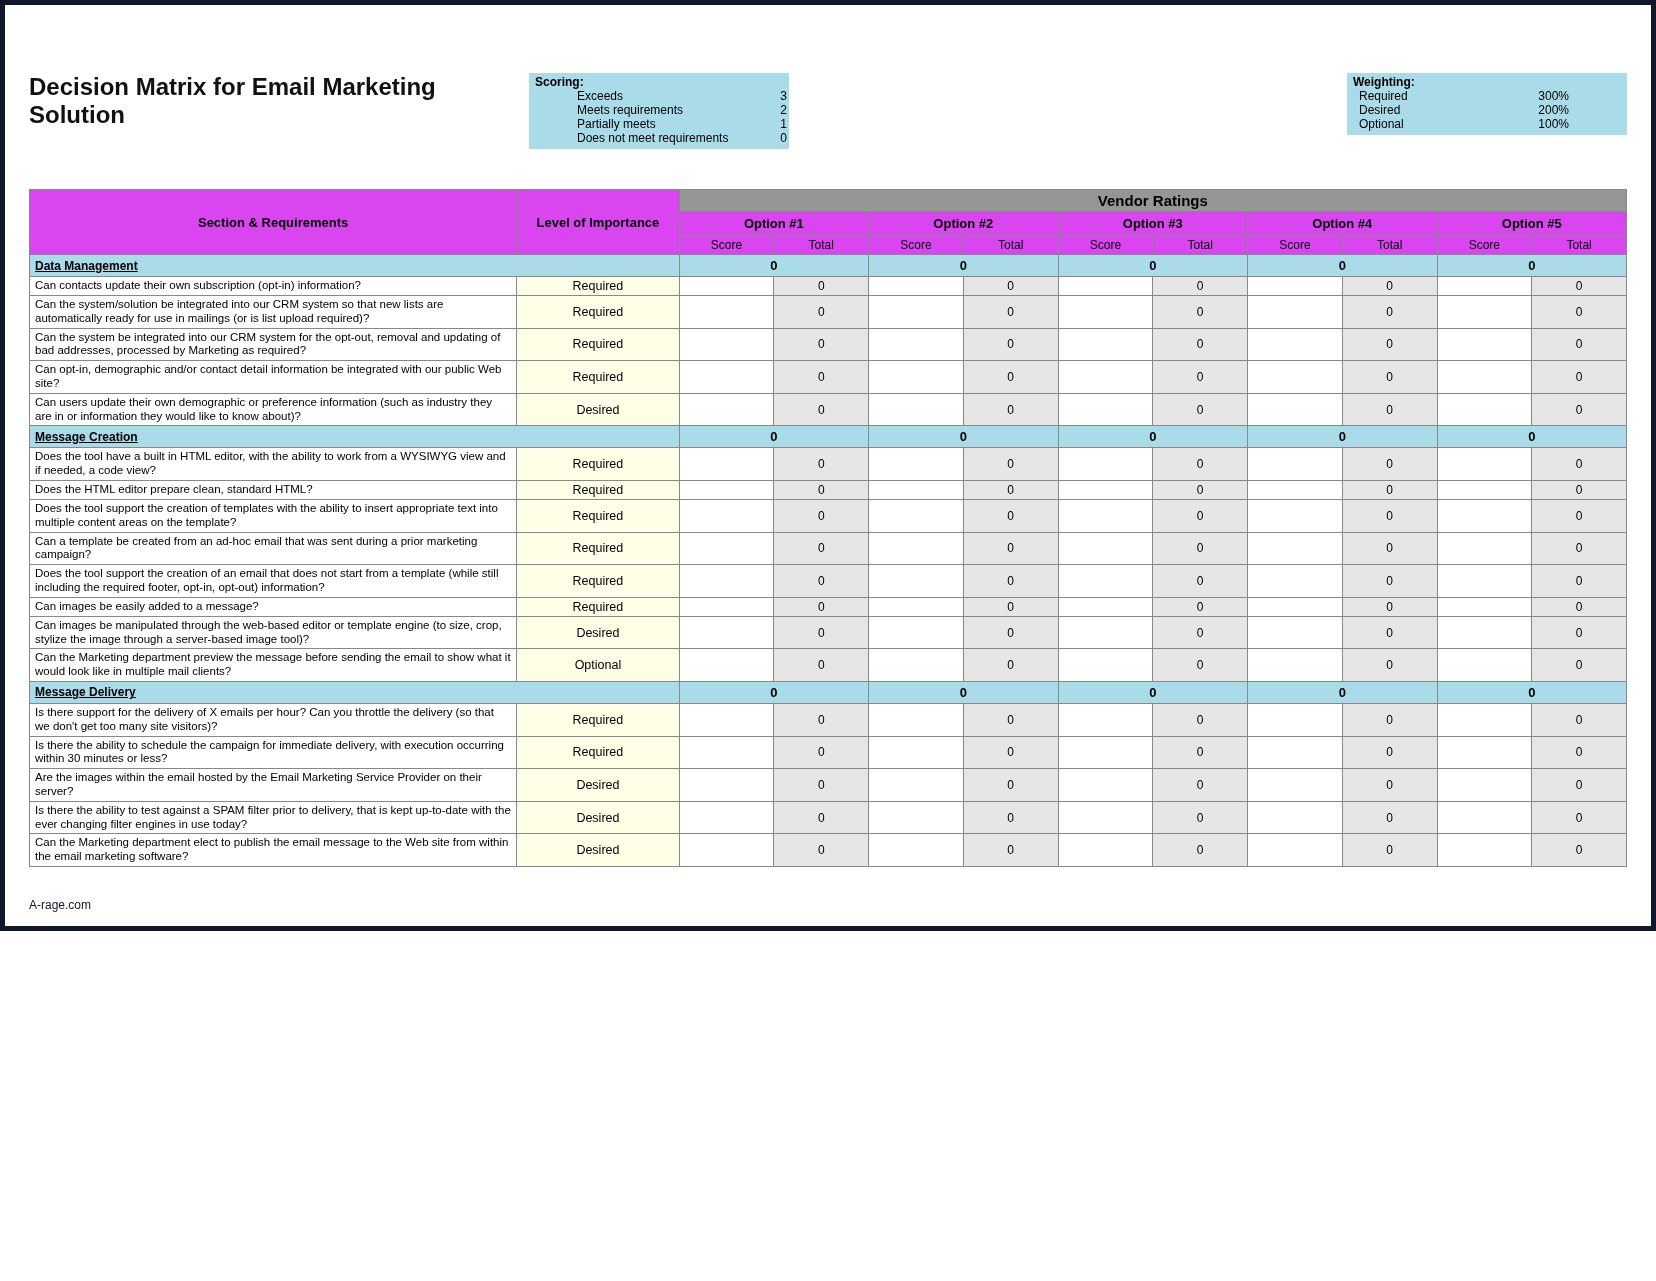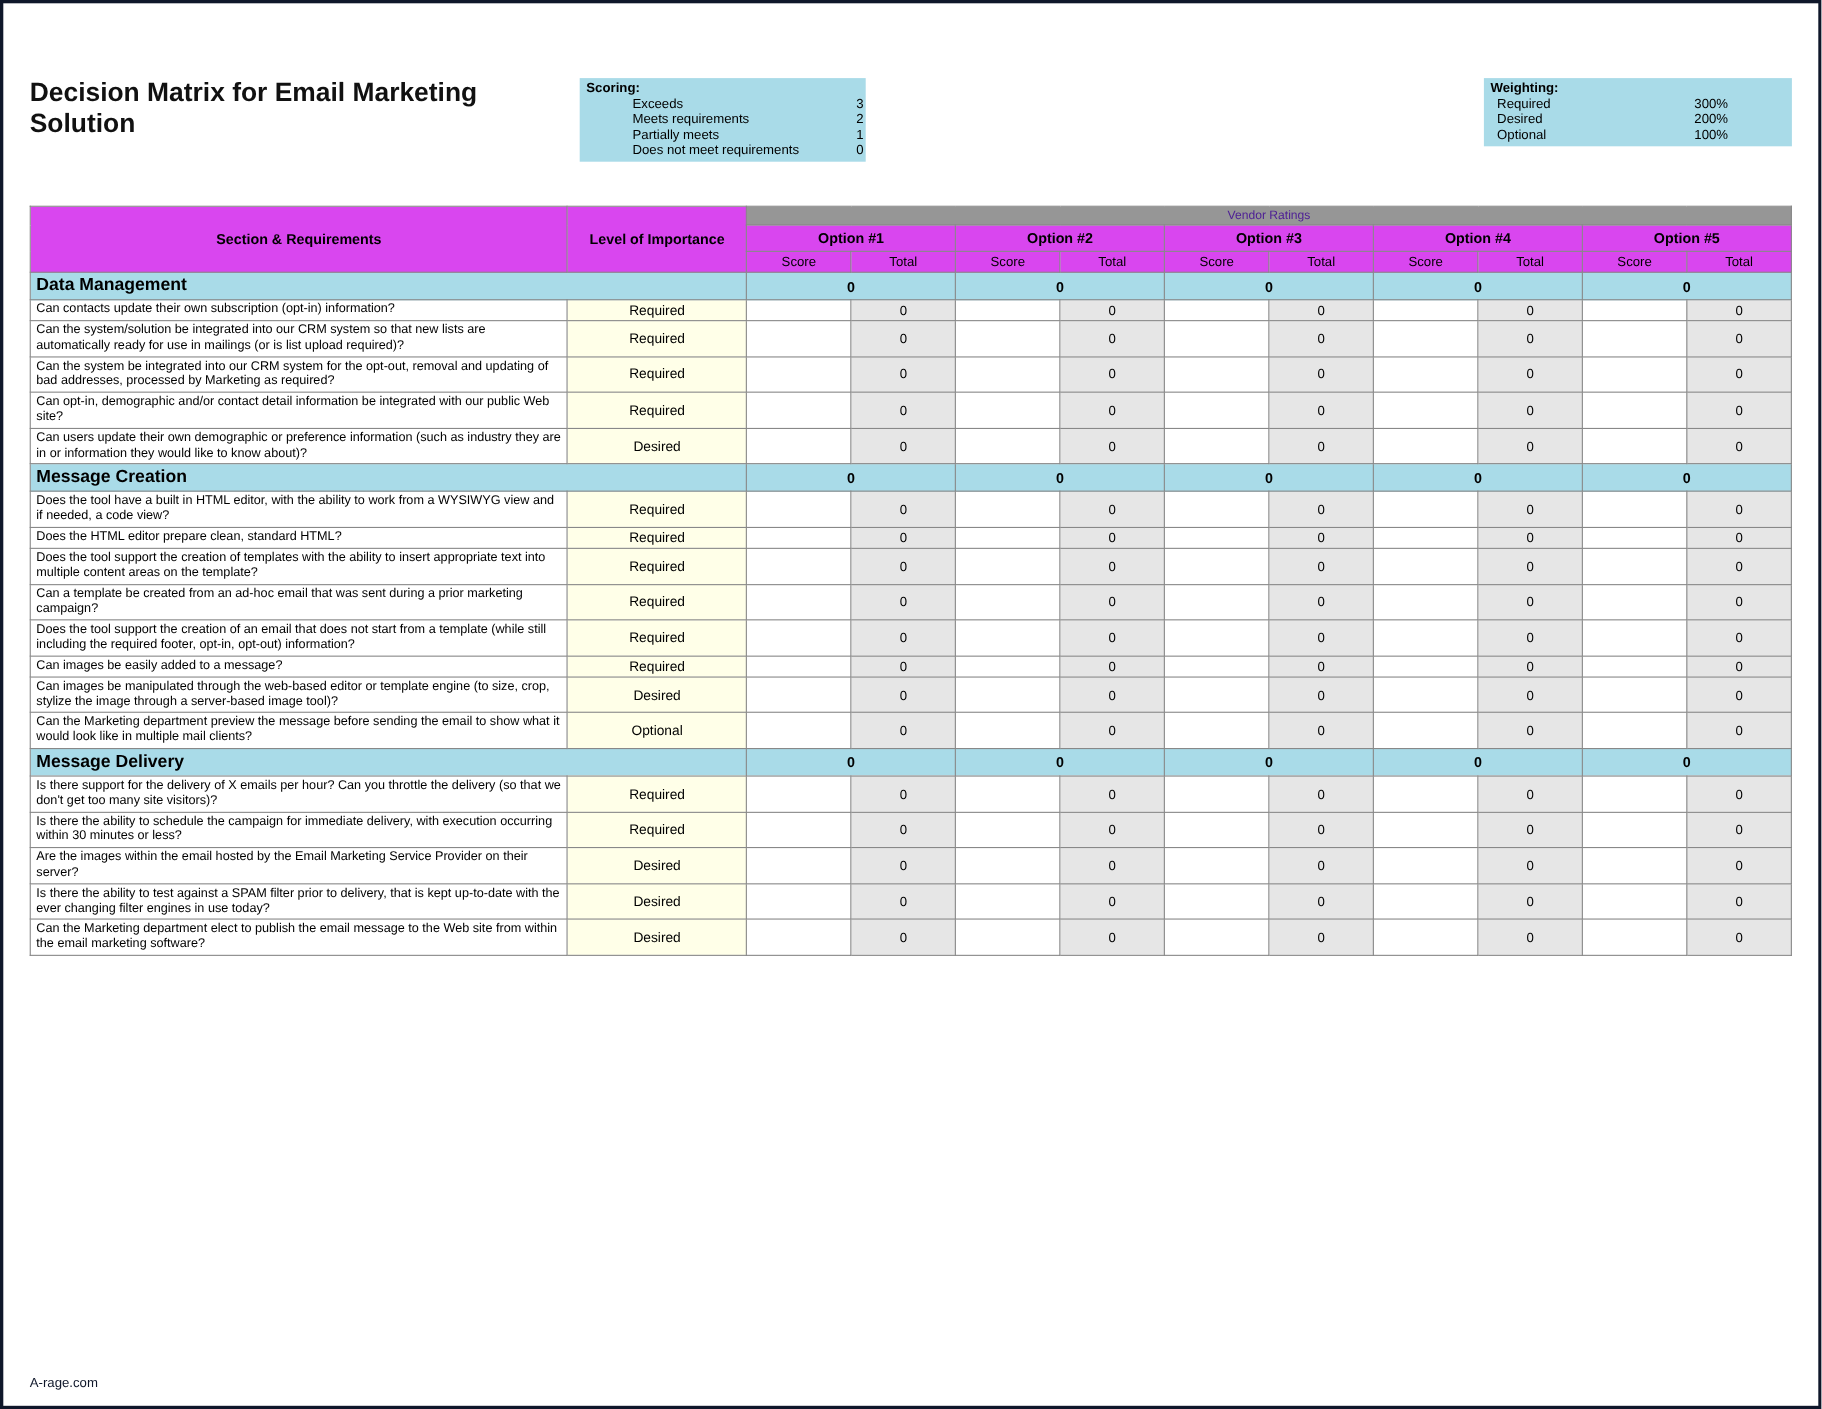--- a/index.html
+++ b/index.html
@@ -3,23 +3,23 @@
 <meta charset="utf-8">
 <style>
   * { box-sizing: border-box; }
   body {
     margin: 0;
     padding: 0;
     font-family: Arial, Helvetica, sans-serif;
     background: #fff;
   }
   .page-border {
-    border: 3px solid #0f172a;
+    border: 5px solid #0f172a;
     width: 1656px;
-    height: 1281px;
+    height: 931px;
     padding: 18px 24px 10px 24px;
     position: relative;
   }
   .header-row {
     display: flex;
     align-items: flex-start;
     margin-top: 50px;
     margin-bottom: 40px;
   }
   .title {
@@ -43,24 +43,24 @@
   table.matrix {
     border-collapse: collapse;
     width: 100%;
     font-size: 12px;
   }
   table.matrix th, table.matrix td {
     border: 1px solid #888;
   }
   .vendor-header {
     background: #969696;
-    color: #4c1d95;
-    font-weight: normal;
-    text-align: center;
-    font-size: 11px;
+    color: #000000;
+    font-weight: bold;
+    text-align: center;
+    font-size: 15px;
     padding: 2px;
   }
   .col-header {
     background: #d946ef;
     text-align: center;
     font-weight: bold;
     padding: 4px 2px;
     font-size: 13px;
   }
   .sub-header {
@@ -69,21 +69,21 @@
     font-weight: normal;
     font-size: 12px;
     padding: 2px;
   }
   .section-row td {
     background: #a9dbe8;
     font-weight: bold;
     padding: 3px 5px;
     border-top: 2px solid #000;
   }
-  .section-name { font-size: 16px; margin-top: 17px; }
+  .section-name { text-decoration: underline; font-size: 12px; margin-top: 17px; }
   .section-total { text-align:center; font-size:13px; }
   .req-cell {
     vertical-align: top;
     padding: 2px 5px;
     font-size: 11.5px;
     line-height: 1.2;
   }
   .importance-cell {
     background: #ffffe8;
     text-align: center;

